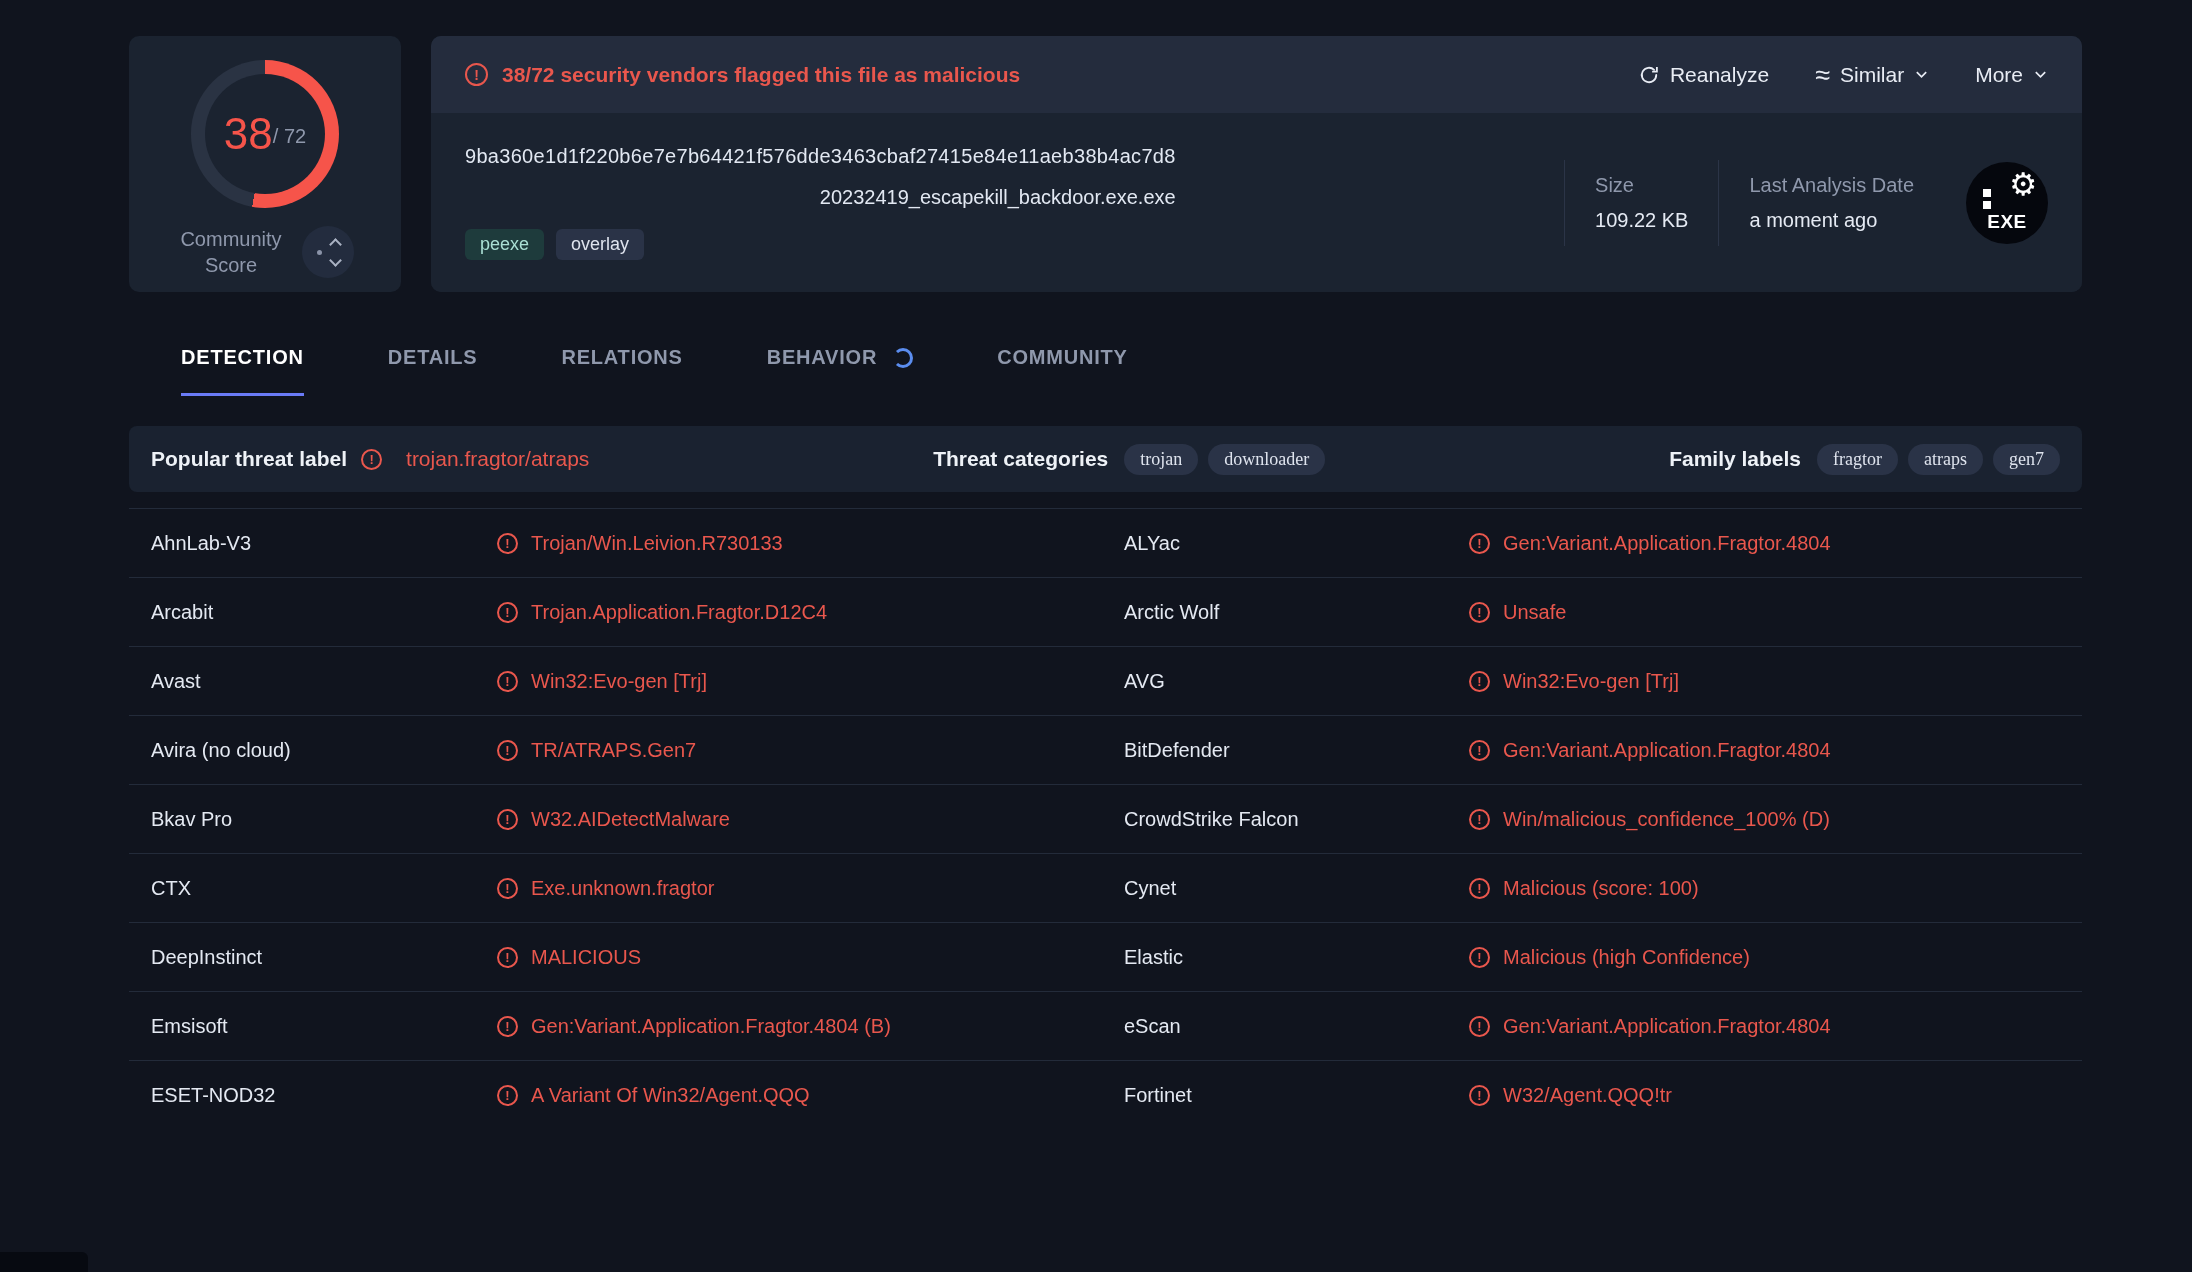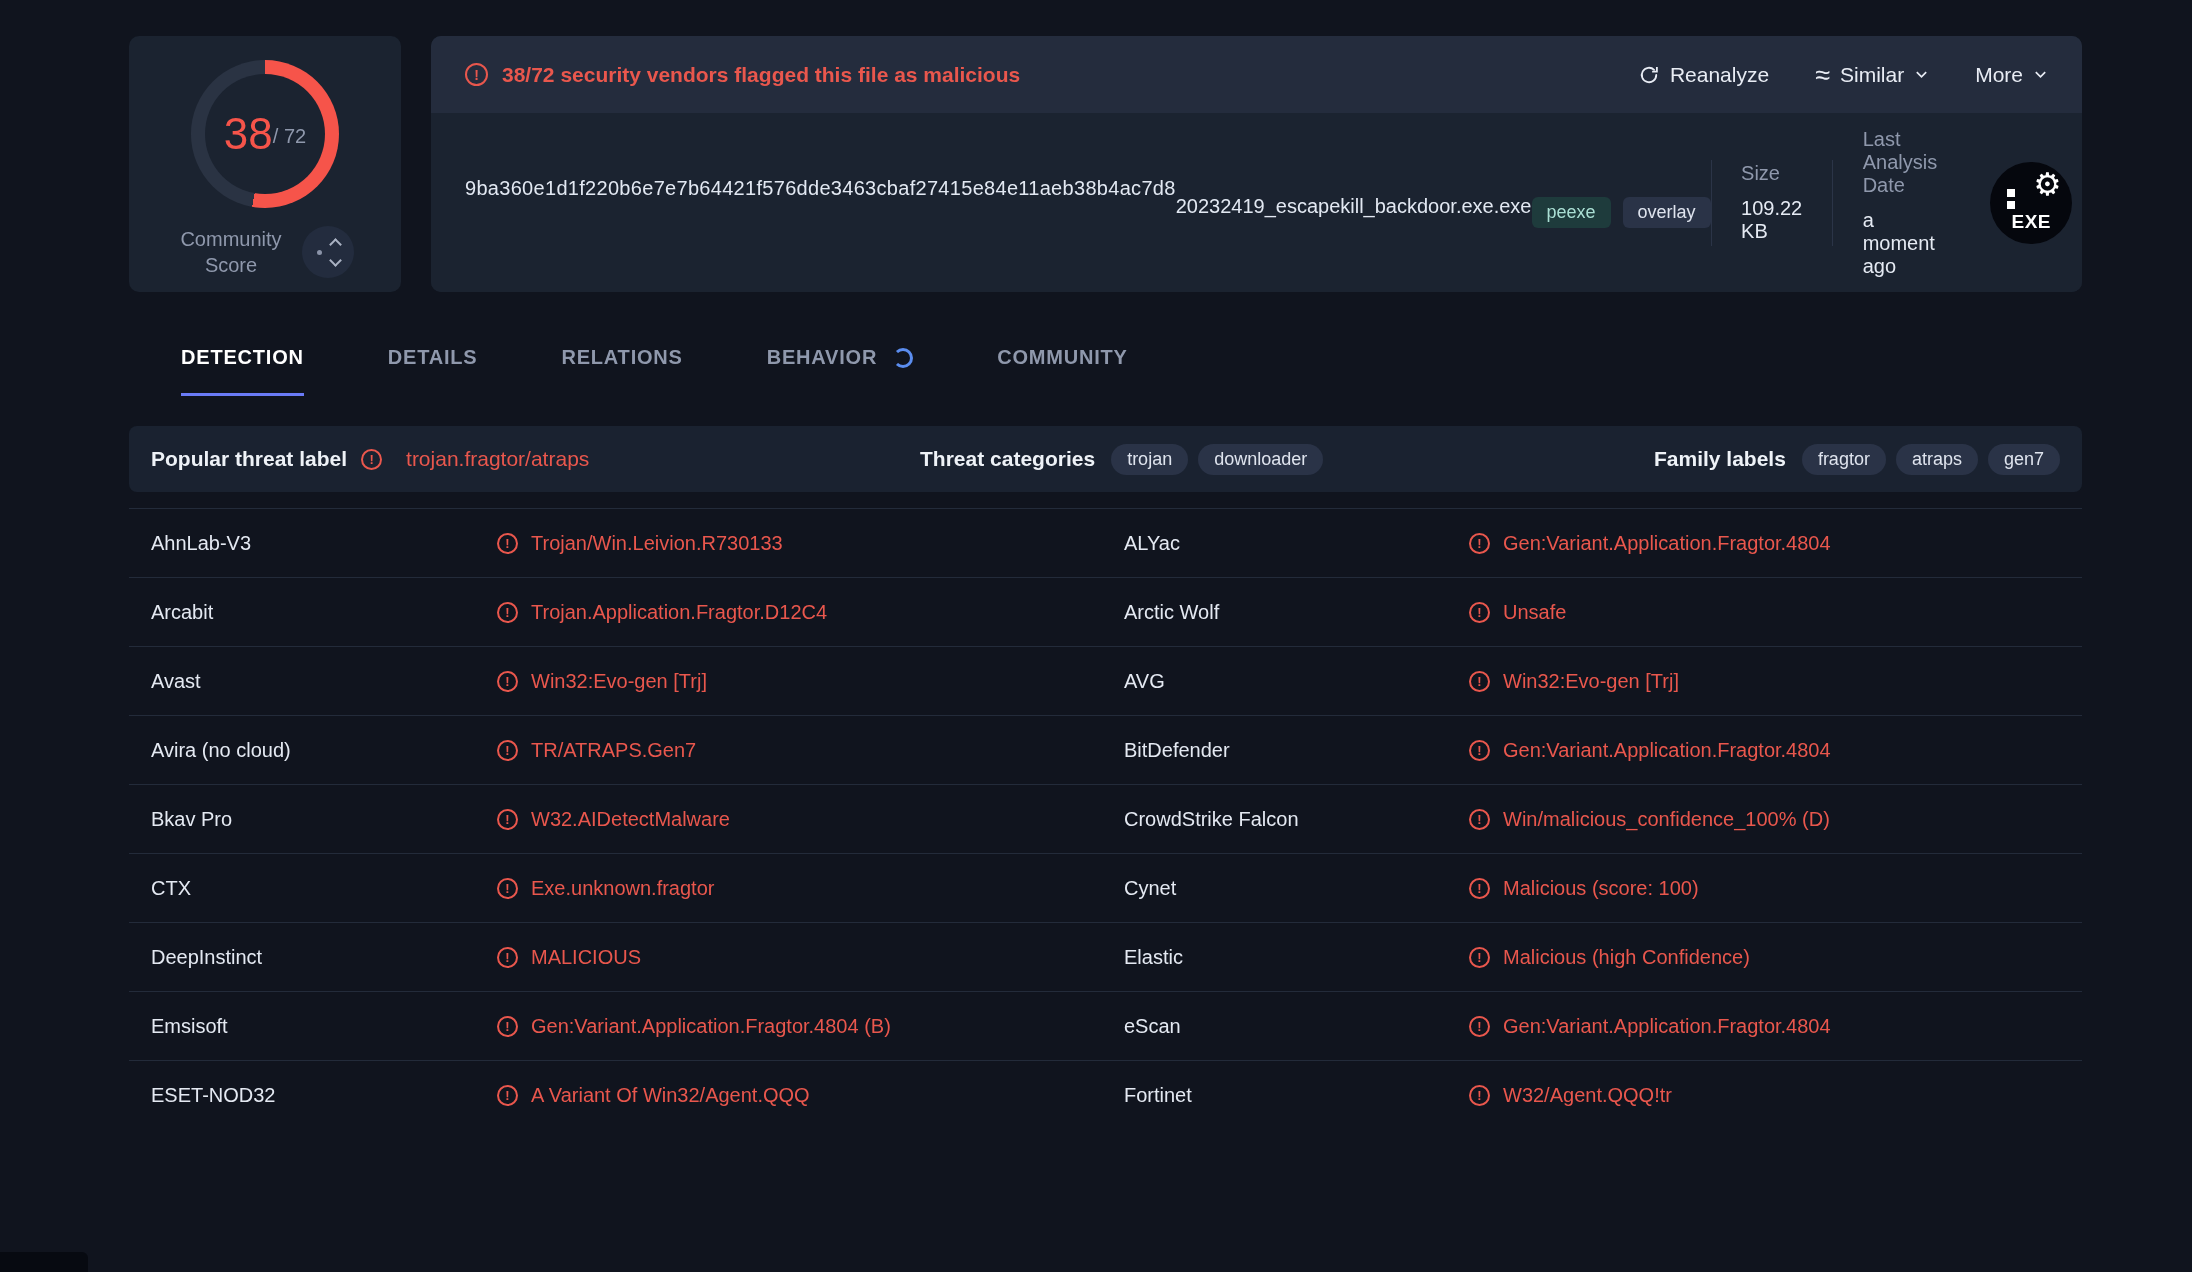--- a/index.html
+++ b/index.html
@@ -39,21 +39,21 @@
 
   .header-card{flex:1;background:var(--card);border-radius:10px;overflow:hidden;
     display:flex;flex-direction:column;}
   .header-top{height:77px;background:var(--card-top);display:flex;align-items:center;padding:0 34px;}
   .warning-text{margin-left:14px;color:var(--accent-red);font-weight:700;font-size:21px;}
   .header-actions{margin-left:auto;display:flex;align-items:center;gap:46px;}
   .hbtn{background:none;border:none;display:flex;align-items:center;gap:10px;
     color:#e8ecf4;font-size:21px;font-family:inherit;cursor:pointer;}
   .sim-icon{font-size:27px;line-height:0;color:#e8ecf4;}
   .header-main{flex:1;display:flex;align-items:center;padding:0 34px;background:var(--card);}
-  .file-id{display:flex;}
+  .file-id{display:flex;flex-direction:column;text-align:right;}
   .hash{font-size:20px;letter-spacing:.3px;color:#e2e8f2;cursor:pointer;}
   .filename{margin-top:18px;font-size:20px;color:#e2e8f2;}
   .tags{margin-top:20px;display:flex;gap:12px;}
   .tag{padding:5px 15px;border-radius:6px;background:var(--pill-bg);color:var(--pill-text);
     font-size:18px;cursor:pointer;}
   .tag.teal{background:var(--tag-teal-bg);color:var(--tag-teal-text);}
   .meta{margin-left:auto;display:flex;align-items:center;justify-content:flex-end;}
   .vdiv{width:1px;height:86px;background:#2b3447;}
   .meta-block{margin:0 30px;}
   .meta-label{font-size:20px;color:var(--muted);}
@@ -82,21 +82,21 @@
     background:var(--banner-bg);border-left:5px solid var(--teal);border-radius:3px;
     padding:0 26px;font-size:21px;color:var(--banner-text);}
   .banner-link{color:#fff;font-weight:700;text-decoration:underline;cursor:pointer;}
 
   
   .threat-bar{margin-top:30px;height:66px;background:#1a2230;border-radius:8px;
     display:flex;align-items:center;justify-content:space-between;padding:0 22px;}
   .tgroup{display:flex;align-items:center;}
   .tlabel{font-weight:700;font-size:21px;color:#eef2f7;}
   .tvalue{margin-left:24px;font-size:21px;color:var(--accent-red);cursor:pointer;}
-  .pill-row{display:inline-flex;gap:10px;margin-left:16px;}
+  .pill-row{display:inline-flex;gap:10px;margin-left:16px;font-family:Liberation Serif, serif;}
   .pill{padding:5px 16px;border-radius:16px;background:var(--pill-bg);color:var(--pill-text);
     font-size:18px;cursor:pointer;}
 
   
   .analysis-head{margin-top:26px;display:flex;align-items:center;justify-content:space-between;
     padding:0 22px;}
   .ah-left{display:flex;align-items:center;gap:13px;}
   .ah-title{font-weight:700;font-size:21px;color:#fff;}
   .info-ic{width:21px;height:21px;border-radius:50%;border:1px solid #99a2b5;color:#b9c0d0;
     display:inline-flex;align-items:center;justify-content:center;font-size:13px;

